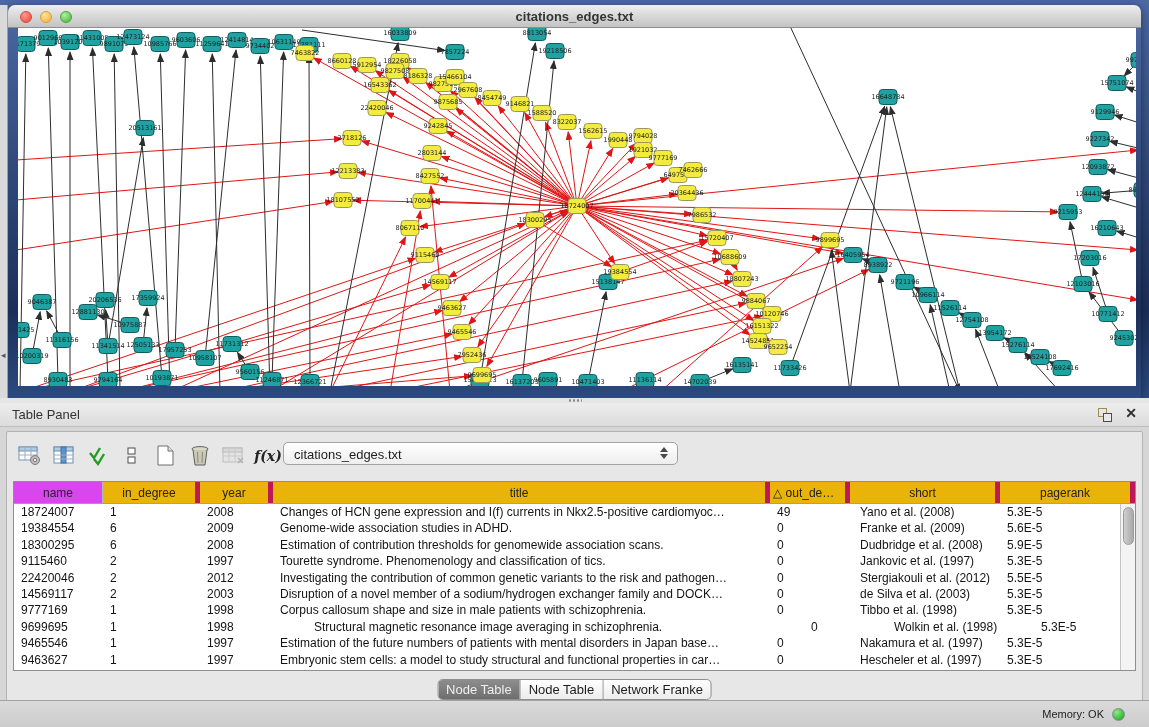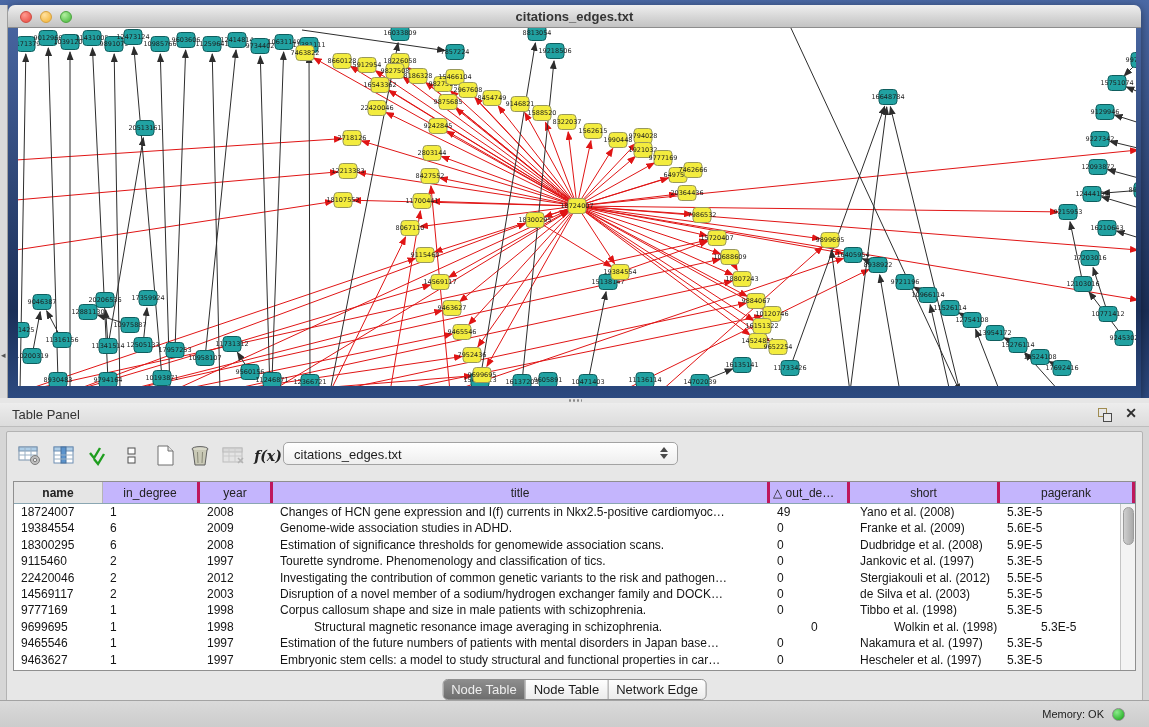--- a/index.html
+++ b/index.html
@@ -55,23 +55,23 @@
   .combo { position:absolute; left:276px; top:10px; width:395px; height:23px;
            background:linear-gradient(#ffffff, #eeeeee); border:1px solid #a3a3a3; border-radius:5px; }
   .combo-text { position:absolute; left:10px; top:4px; font-size:13px; color:#1d1d1d; }
   .combo-arrows { position:absolute; right:9px; top:4px; display:flex; flex-direction:column; gap:2px; }
   .tri-up { width:0; height:0; border-left:4px solid transparent; border-right:4px solid transparent; border-bottom:5px solid #4a4a4a; }
   .tri-dn { width:0; height:0; border-left:4px solid transparent; border-right:4px solid transparent; border-top:5px solid #4a4a4a; }
 
   .datatable { position:absolute; left:6px; right:6px; top:49px; height:190px;
                background:#ffffff; border:1px solid #8f8f8f; overflow:hidden; }
   .thead { display:flex; height:22px; border-bottom:1px solid #8aa6b2; }
-  .th { background:#c4b5fd; border-right:3px solid #be185d; font-size:12px; color:#222;
+  .th { background:#eab308; border-right:5px solid #be185d; font-size:12px; color:#222;
         display:flex; align-items:center; justify-content:center; overflow:hidden; white-space:nowrap; }
-  .th.gray { background:#e5e5e5; border-right:1px solid #b5b5b5;font-weight:bold; }
+  .th.gray { background:#d946ef; border-right:1px solid #b5b5b5; }
   .th.left { justify-content:flex-start; padding-left:3px; }
   .tbody { position:absolute; left:0; top:22px; right:15px; bottom:0; }
   .tr { display:flex; height:16.4px; }
   .td { font-size:12px; color:#141414; padding-left:7px; white-space:nowrap; overflow:hidden; line-height:16.4px; }
   .vscroll { position:absolute; right:0; top:22px; width:15px; bottom:0;
              background:#f3f3f3; border-left:1px solid #c4c4c4; }
   .vthumb { position:absolute; left:1.5px; top:3px; width:11px; height:38px; border-radius:6px;
             background:linear-gradient(90deg,#cfcfcf,#a9a9a9); border:1px solid #9b9b9b; }
 
   .tabs { position:absolute; left:50%; transform:translateX(-50%); bottom:5px; height:21px;
@@ -851,21 +851,21 @@
                 <div class="td" style="width: 73px;">2009</div>
                 <div class="td" style="width: 497px;">Genome-wide association studies in ADHD.</div>
                 <div class="td" style="width: 80px;">0</div>
                 <div class="td" style="width: 150px; padding-left: 10px;">Franke et al. (2009)</div>
                 <div class="td" style="flex: 1 1 0%;">5.6E-5</div>
               </div>
               <div class="tr">
                 <div class="td" style="width: 89px;">18300295</div>
                 <div class="td" style="width: 97px;">6</div>
                 <div class="td" style="width: 73px;">2008</div>
-                <div class="td" style="width: 497px;">Estimation of significance thresholds for genomewide association scans.</div>
+                <div class="td" style="width: 497px;">Estimation of contribution thresholds for genomewide association scans.</div>
                 <div class="td" style="width: 80px;">0</div>
                 <div class="td" style="width: 150px; padding-left: 10px;">Dudbridge et al. (2008)</div>
                 <div class="td" style="flex: 1 1 0%;">5.9E-5</div>
               </div>
               <div class="tr">
                 <div class="td" style="width: 89px;">9115460</div>
                 <div class="td" style="width: 97px;">2</div>
                 <div class="td" style="width: 73px;">1997</div>
                 <div class="td" style="width: 497px;">Tourette syndrome. Phenomenology and classification of tics.</div>
                 <div class="td" style="width: 80px;">0</div>
@@ -928,21 +928,21 @@
               </div>
             </div>
           <div class="vscroll">
             <div class="vthumb"></div>
           </div>
         </div>
 
         <div class="tabs" id="tabs">
             <div class="tab sel">Node Table</div>
             <div class="tab">Node Table</div>
-            <div class="tab">Network Edge</div>
+            <div class="tab">Network Franke</div>
           </div>
       </div>
     </div>
 
     <div class="statusbar">
       <span class="mem-label">Memory: OK</span>
       <span class="mem-dot"></span>
     </div>
   </div>
 </div>

